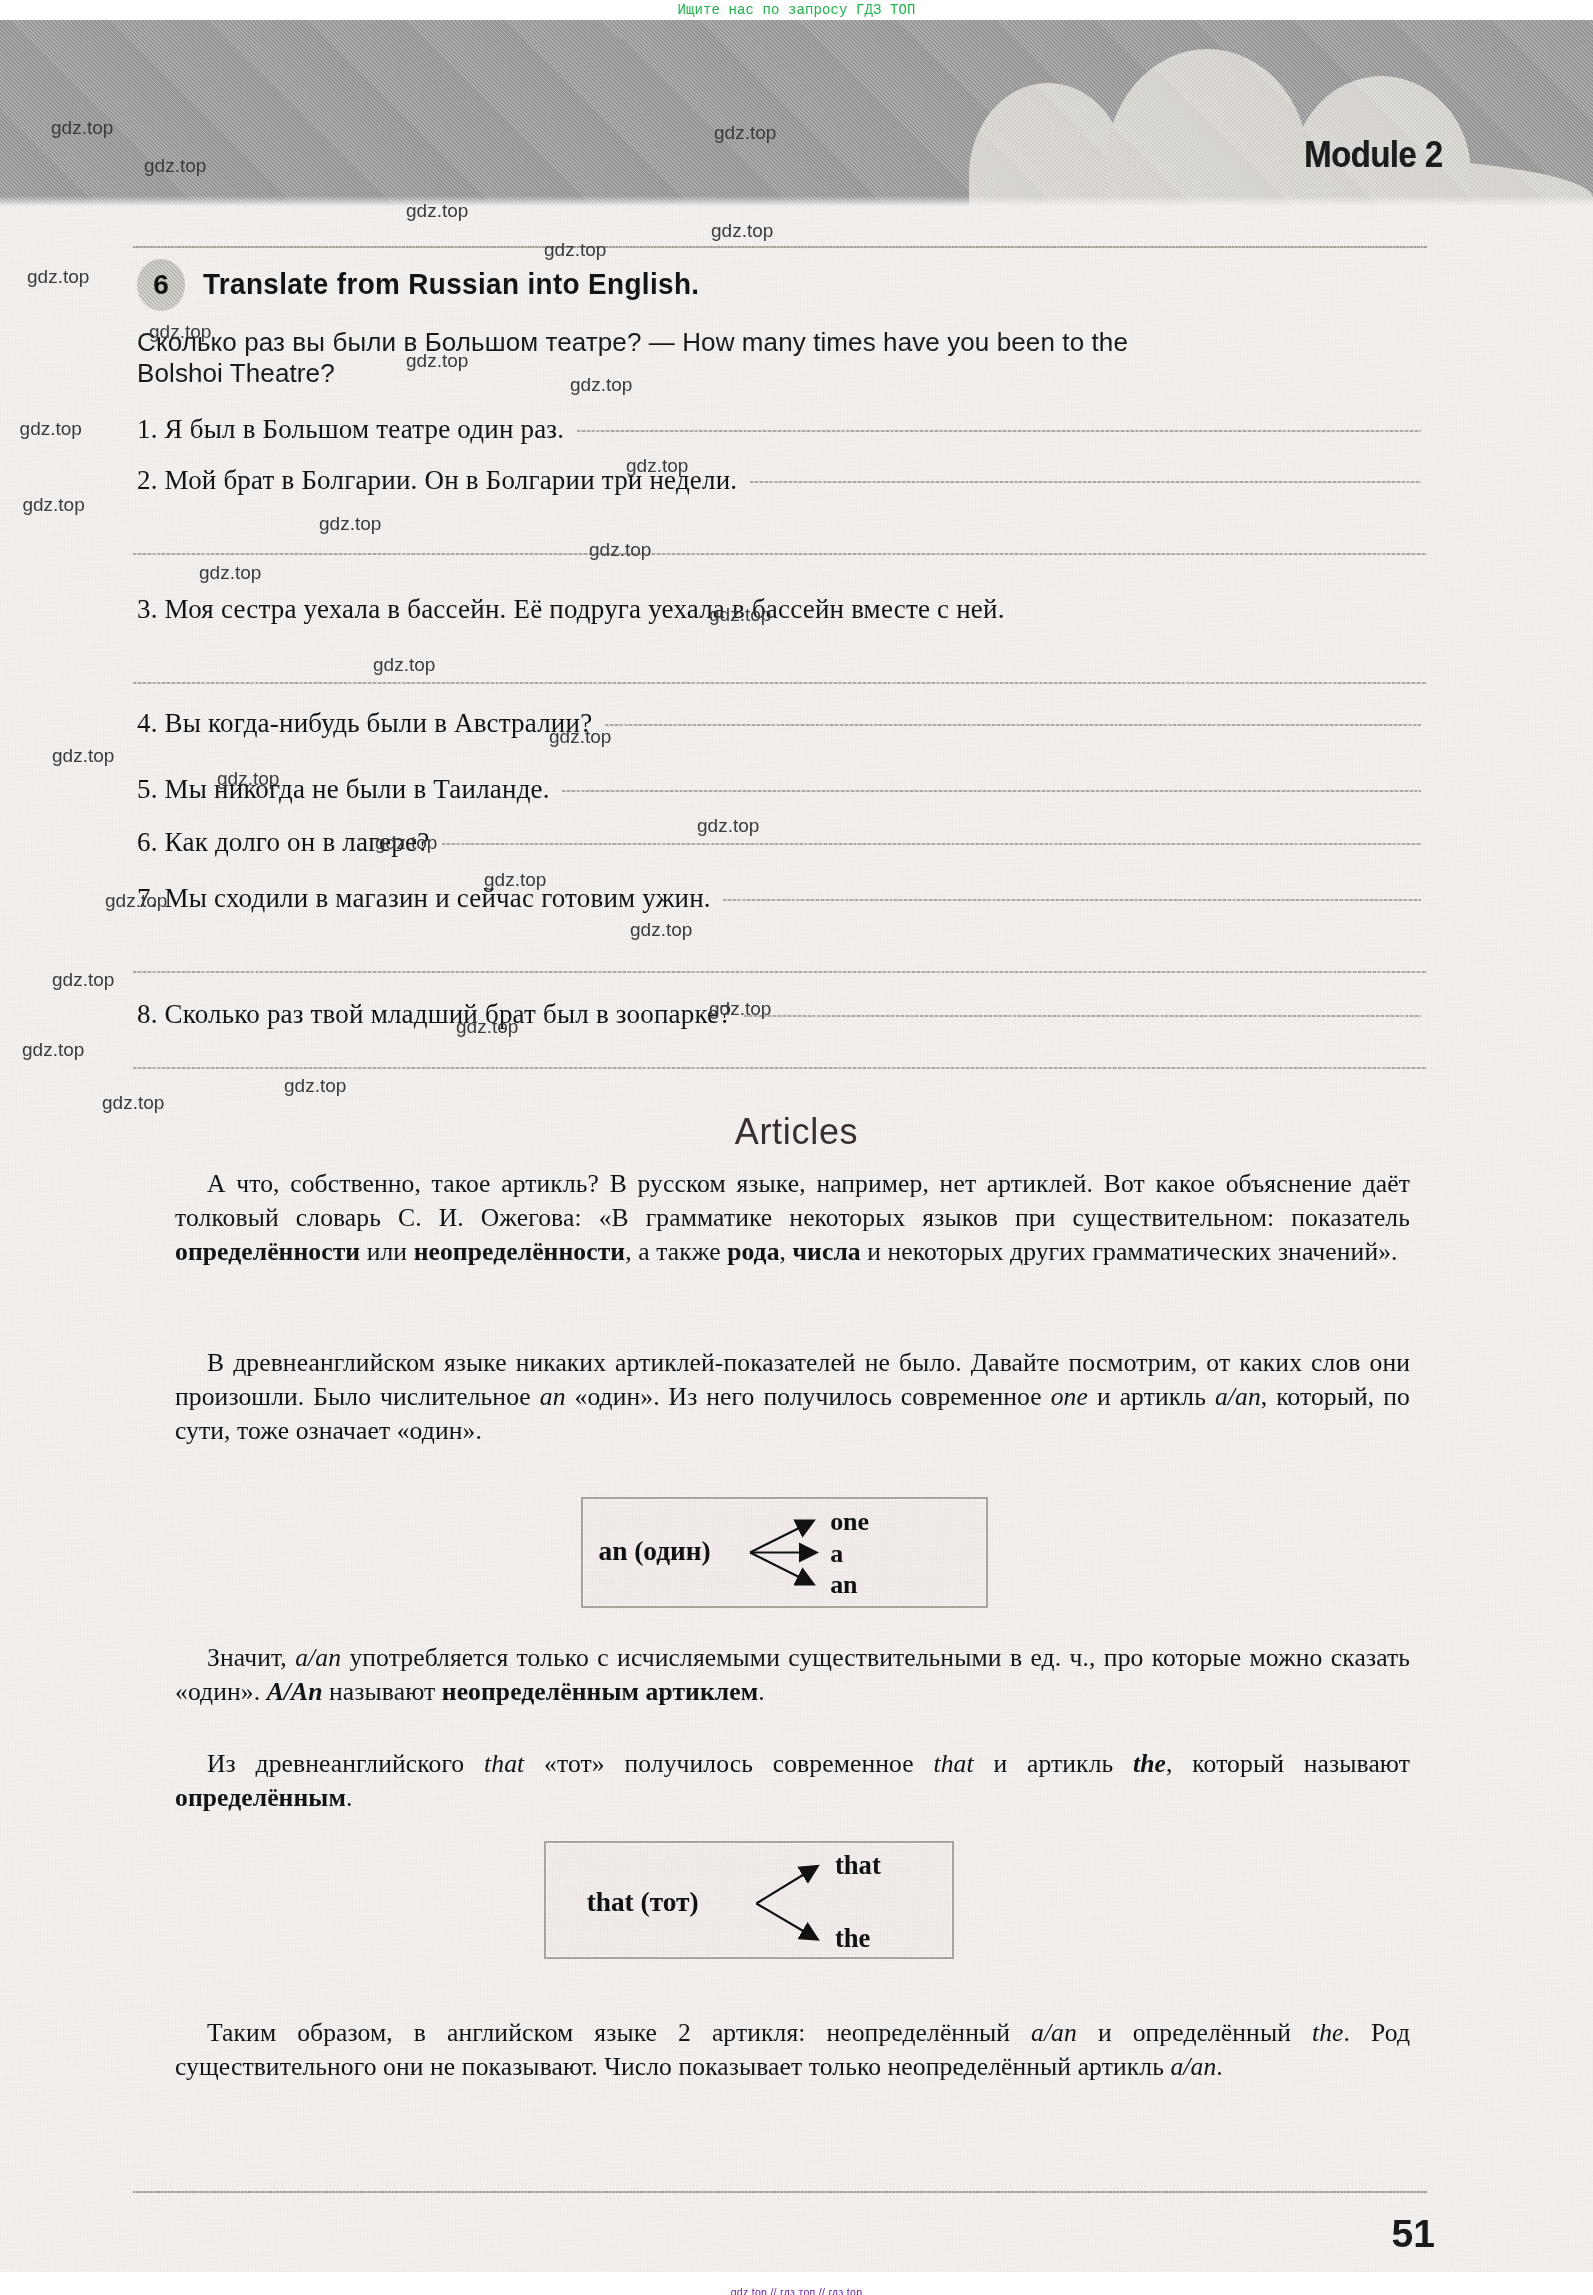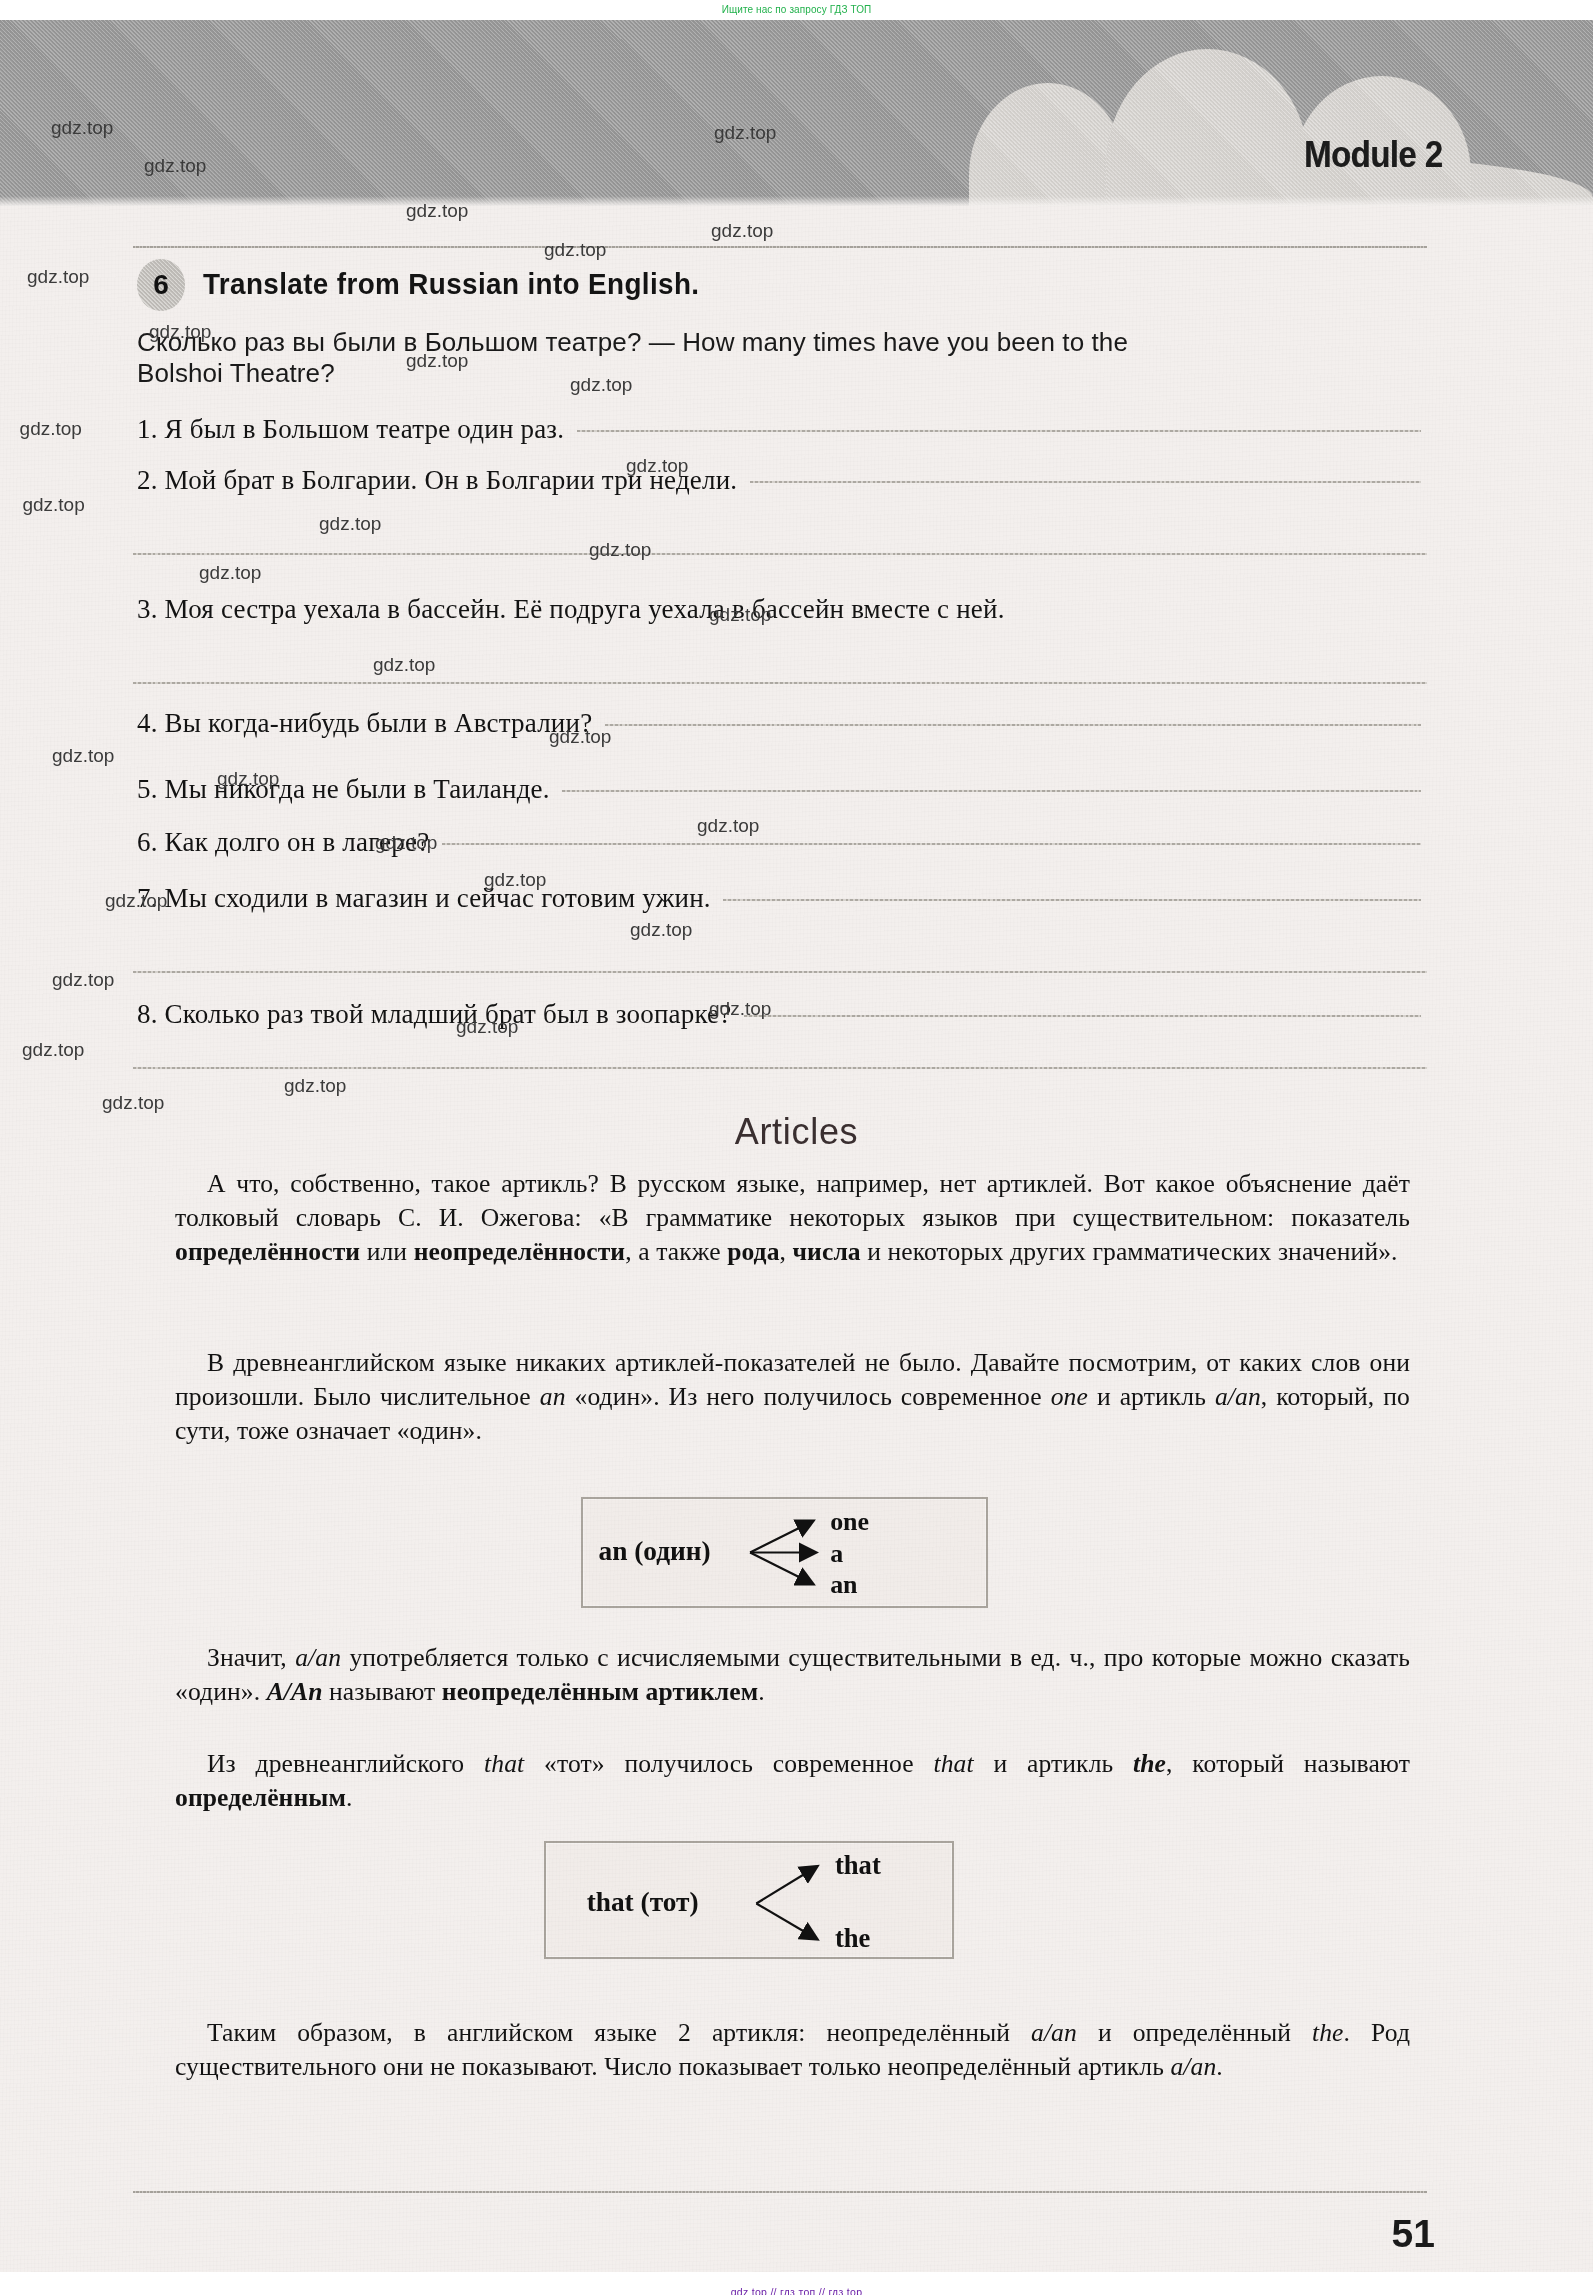--- a/index.html
+++ b/index.html
@@ -17,22 +17,22 @@
 
   
   .top-strip {
     position: absolute; top: 0; left: 0;
     width: 1593px; height: 19.6px;
     background: #ffffff;
     display: flex; align-items: center; justify-content: center;
   }
   .top-strip-text {
     color: #22b14c;
-    font-family: Liberation Sans, sans-serif;
-    font-size: 10px;
+    font-family: Liberation Mono, monospace;
+    font-size: 14px;
     letter-spacing: 0.1px;
     white-space: nowrap;
   }
 
   
   .sheet {
     position: absolute;
     top: 19.6px; left: 0;
     width: 1593px; height: 2252px;
     background: #f3efed;

